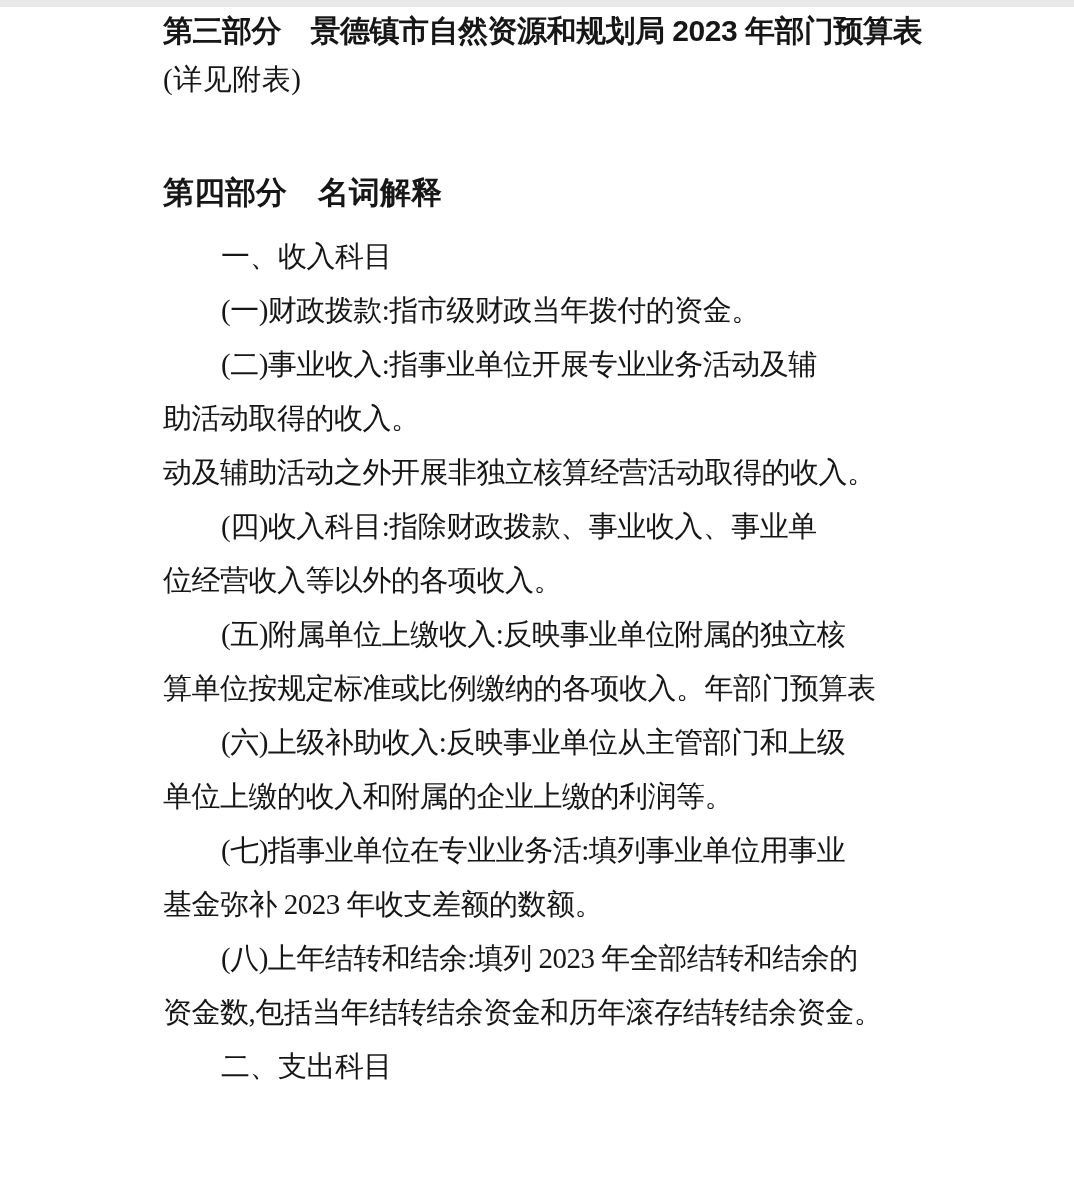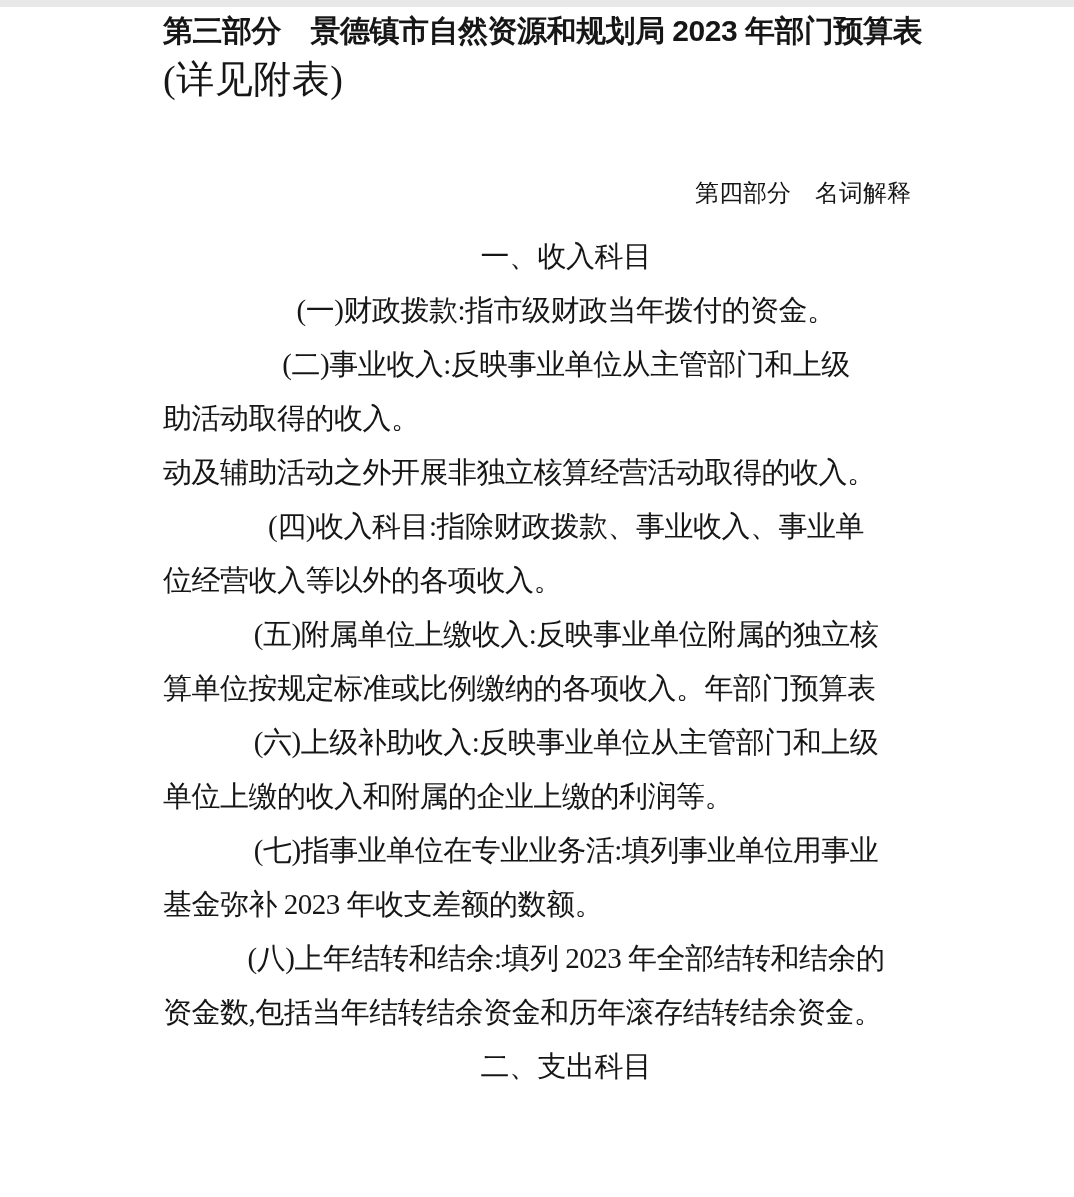--- a/index.html
+++ b/index.html
@@ -22,61 +22,60 @@
   .part-title {
     font-family: "Liberation Sans", "DejaVu Sans", sans-serif;
     font-weight: 700;
     font-size: 30px;
     line-height: 48px;
     text-align: center;
     letter-spacing: -0.5px;
     white-space: nowrap;
   }
   .note-line {
-    font-size: 38px;
+    font-size: 29px;
     line-height: 48px;
     letter-spacing: 0.5px;
   }
   .section-heading {
     font-family: "Liberation Sans", "DejaVu Sans", sans-serif;
-    font-weight: 400;
-    font-size: 24px;
+    font-weight: 700;
+    font-size: 31px;
     line-height: 54px;
-    text-align: right;
+    text-align: left;
     margin-top: 63px;
     letter-spacing: 0;
   }
   .doc-body {
     margin-top: 9px;
   }
   .text-line {
     font-size: 29px;
     line-height: 54px;
     letter-spacing: -0.5px;
     white-space: nowrap;
   }
   .text-line.indent {
     padding-left: 58px;
-    text-align: center;
   }
 </style>
 </head>
 <body>
 
 <div class="page" style="background: rgb(255, 255, 255); color: rgb(22, 22, 22);">
   <div class="part-title">第三部分　景德镇市自然资源和规划局 2023 年部门预算表</div>
 
   <div class="note-line">(详见附表)</div>
 
   <div class="section-heading">第四部分　名词解释</div>
 
   <div class="doc-body">
       <div class="text-line indent">一、收入科目</div>
       <div class="text-line indent">(一)财政拨款:指市级财政当年拨付的资金。</div>
-      <div class="text-line indent">(二)事业收入:反映事业单位从主管部门和上级</div>
+      <div class="text-line indent">(二)事业收入:指事业单位开展专业业务活动及辅</div>
       <div class="text-line">助活动取得的收入。</div>
       <div class="text-line">动及辅助活动之外开展非独立核算经营活动取得的收入。</div>
       <div class="text-line indent">(四)收入科目:指除财政拨款、事业收入、事业单</div>
       <div class="text-line">位经营收入等以外的各项收入。</div>
       <div class="text-line indent">(五)附属单位上缴收入:反映事业单位附属的独立核</div>
       <div class="text-line">算单位按规定标准或比例缴纳的各项收入。年部门预算表</div>
       <div class="text-line indent">(六)上级补助收入:反映事业单位从主管部门和上级</div>
       <div class="text-line">单位上缴的收入和附属的企业上缴的利润等。</div>
       <div class="text-line indent">(七)指事业单位在专业业务活:填列事业单位用事业</div>
       <div class="text-line">基金弥补 2023 年收支差额的数额。</div>

